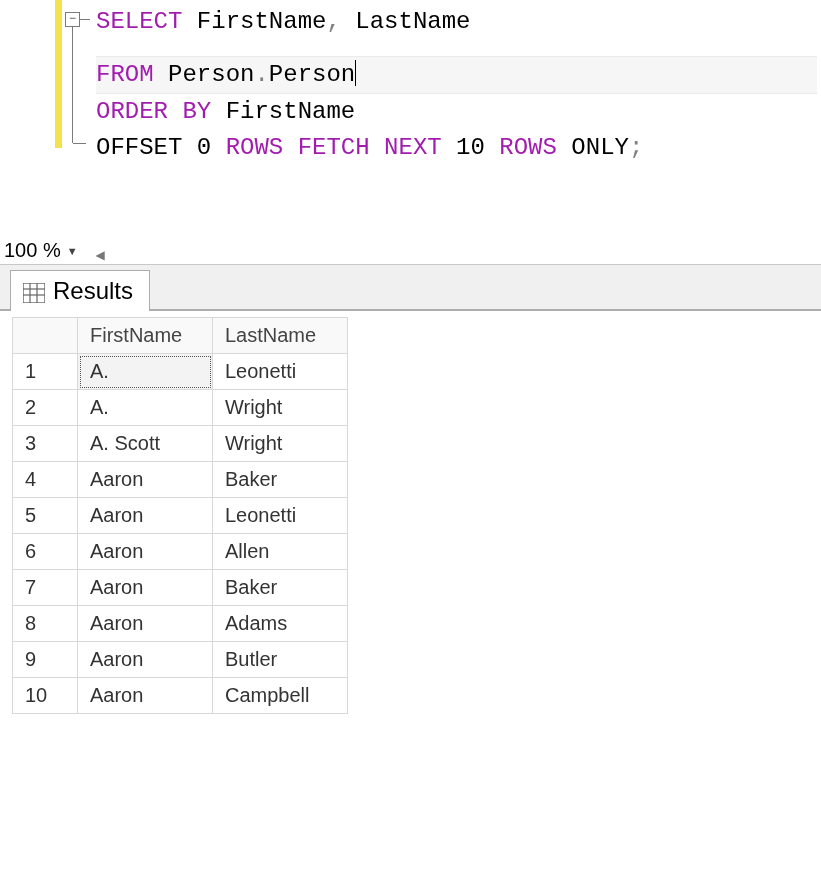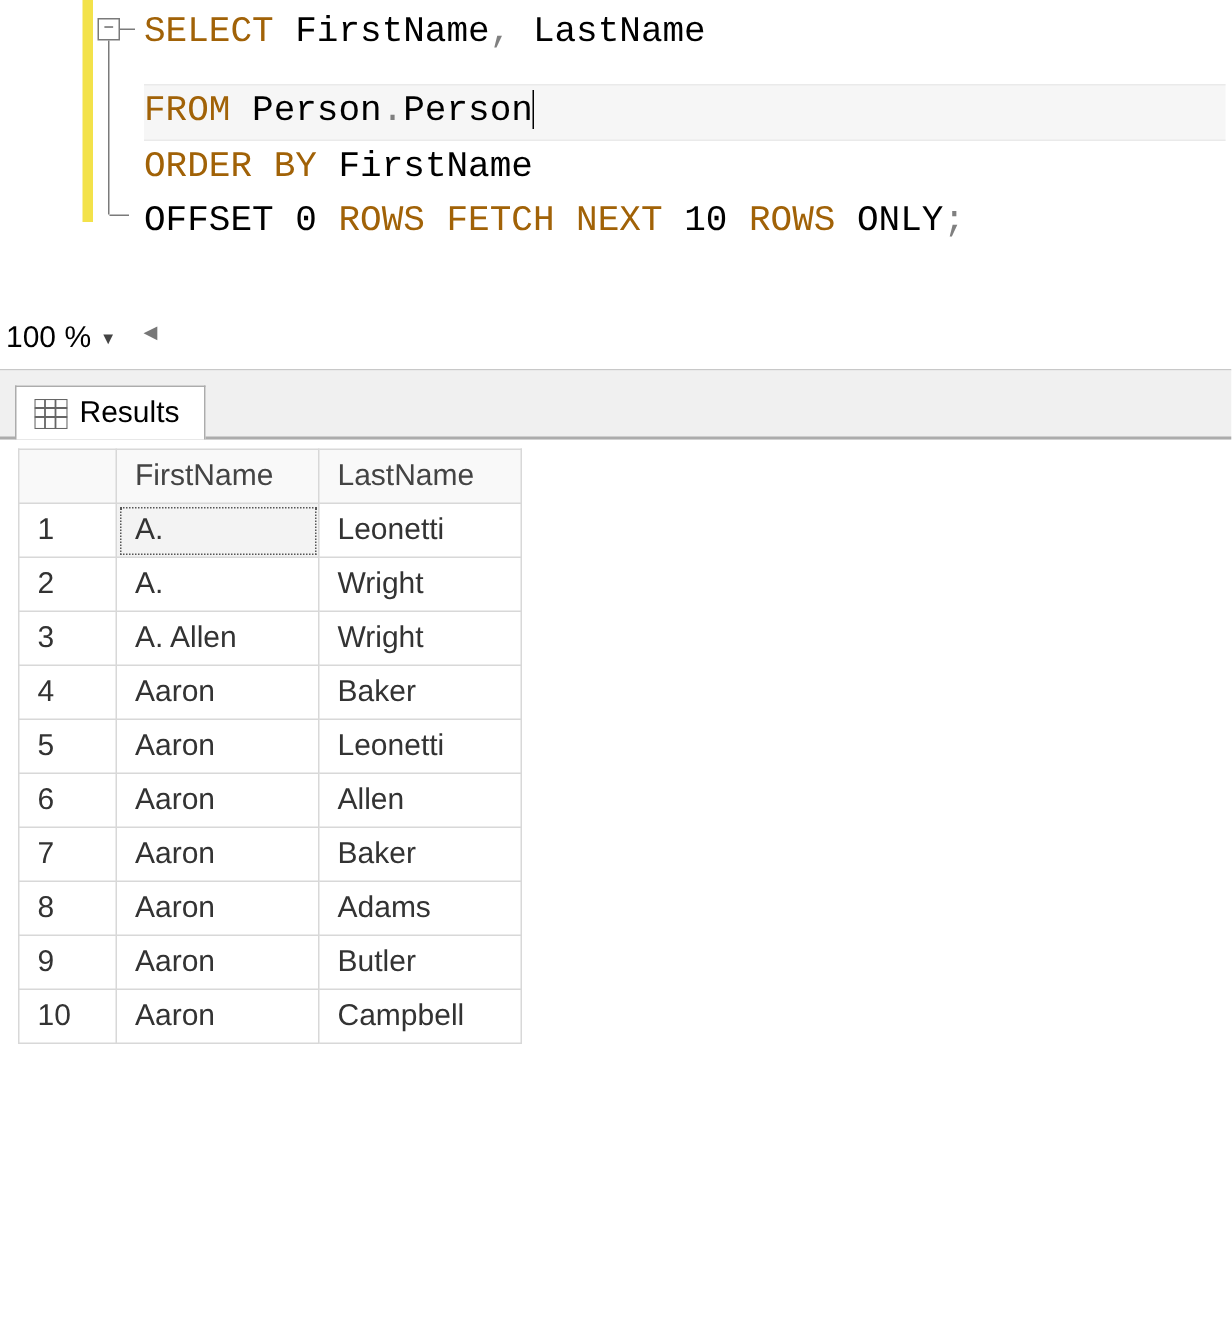--- a/index.html
+++ b/index.html
@@ -68,21 +68,21 @@
   .code {
     font-family: Consolas, "Courier New", monospace;
     font-size: 24px;
     line-height: 36px;
     padding: 4px 4px 4px 34px;
     white-space: pre;
     flex: 1;
     outline: none;
     cursor: text;
   }
-  .kw { color: #a16207; }
+  .kw { color: #a21caf; }
   .op { color: #808080; }
   .num { color: #000; }
   .ident { color: #000; }
   .caret {
     display: inline-block;
     width: 0;
     border-right: 1px solid #000;
     height: 26px;
     vertical-align: text-bottom;
     margin-bottom: 2px;
@@ -90,24 +90,24 @@
   .highlight-line {
     background: #f6f6f6;
     border-top: 1px solid #eaeaea;
     border-bottom: 1px solid #eaeaea;
     margin-top: 16px;
   }
 
   
   .zoom-bar {
     display: flex;
-    align-items: flex-start;
+    align-items: flex-end;
     border-bottom: 1px solid #c8c8c8;
     padding: 2px 8px 2px 4px;
-    margin-top: 42px;
+    margin-top: 60px;
     height: 30px;
     font-size: 20px;
   }
   .zoom-select {
     display: flex;
     align-items: center;
     gap: 6px;
     cursor: pointer;
   }
   .zoom-select .chev { font-size: 11px; color: #444; }
@@ -125,21 +125,21 @@
     border-bottom: 2px solid #acacac;
     height: 44px;
     padding-left: 10px;
     gap: 2px;
   }
   .tab {
     display: flex;
     align-items: center;
     gap: 8px;
     padding: 6px 16px 6px 12px;
-    font-size: 20px;
+    font-size: 24px;
     border: 1px solid transparent;
     border-bottom: none;
     cursor: pointer;
   }
   .tab.active {
     background: #fff;
     border-color: #acacac;
     position: relative;
     top: 2px;
   }
@@ -235,21 +235,21 @@
             <td class="cell focus-cell">A.</td>
             <td class="cell">Leonetti</td>
           </tr>
           <tr>
             <td class="rownum">2</td>
             <td class="cell">A.</td>
             <td class="cell">Wright</td>
           </tr>
           <tr>
             <td class="rownum">3</td>
-            <td class="cell">A. Allen</td>
+            <td class="cell">A. Scott</td>
             <td class="cell">Wright</td>
           </tr>
           <tr>
             <td class="rownum">4</td>
             <td class="cell">Aaron</td>
             <td class="cell">Baker</td>
           </tr>
           <tr>
             <td class="rownum">5</td>
             <td class="cell">Aaron</td>

